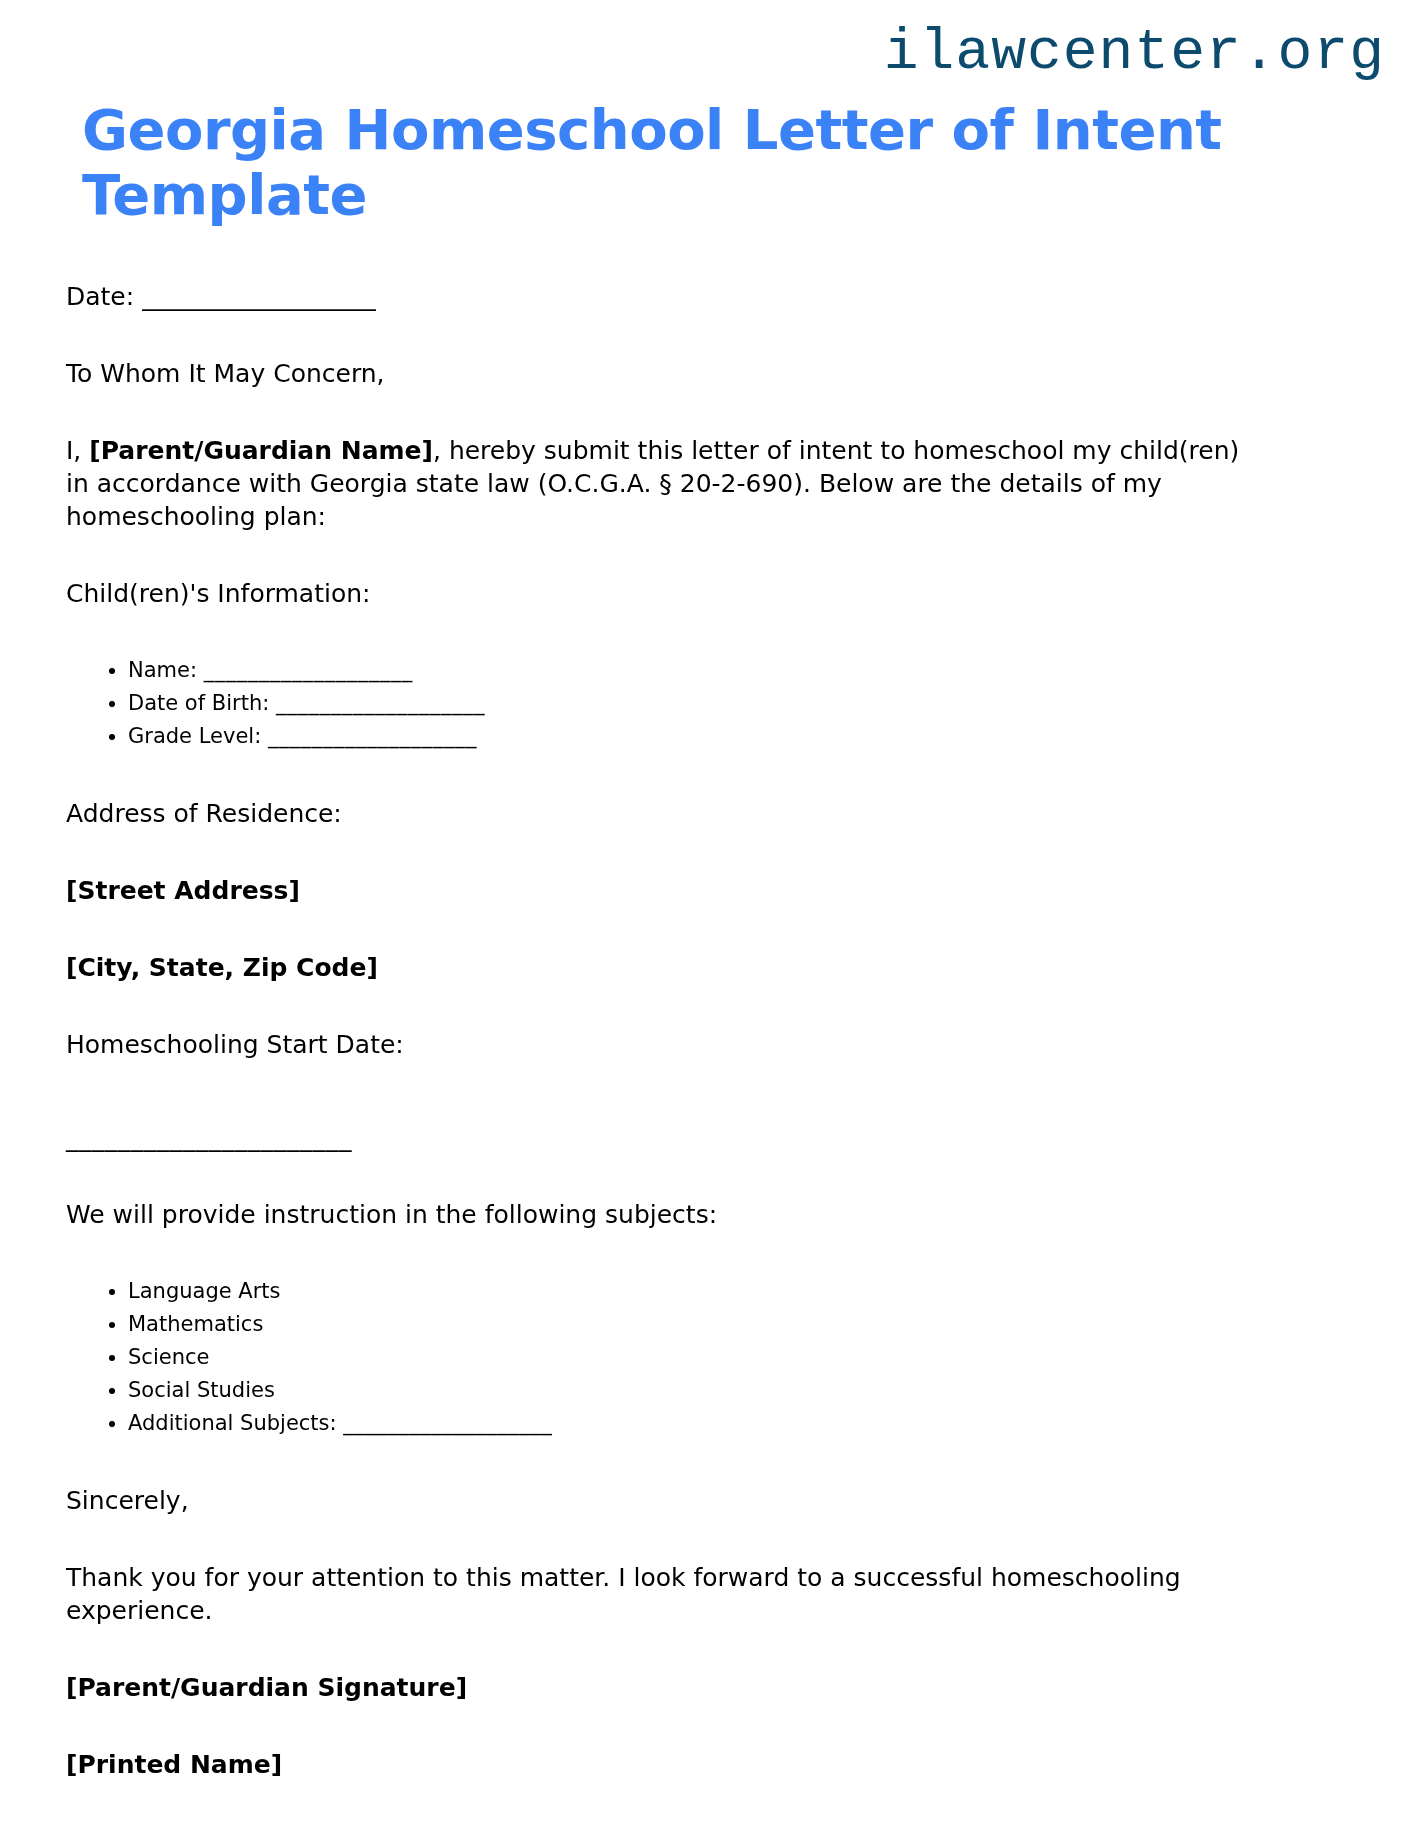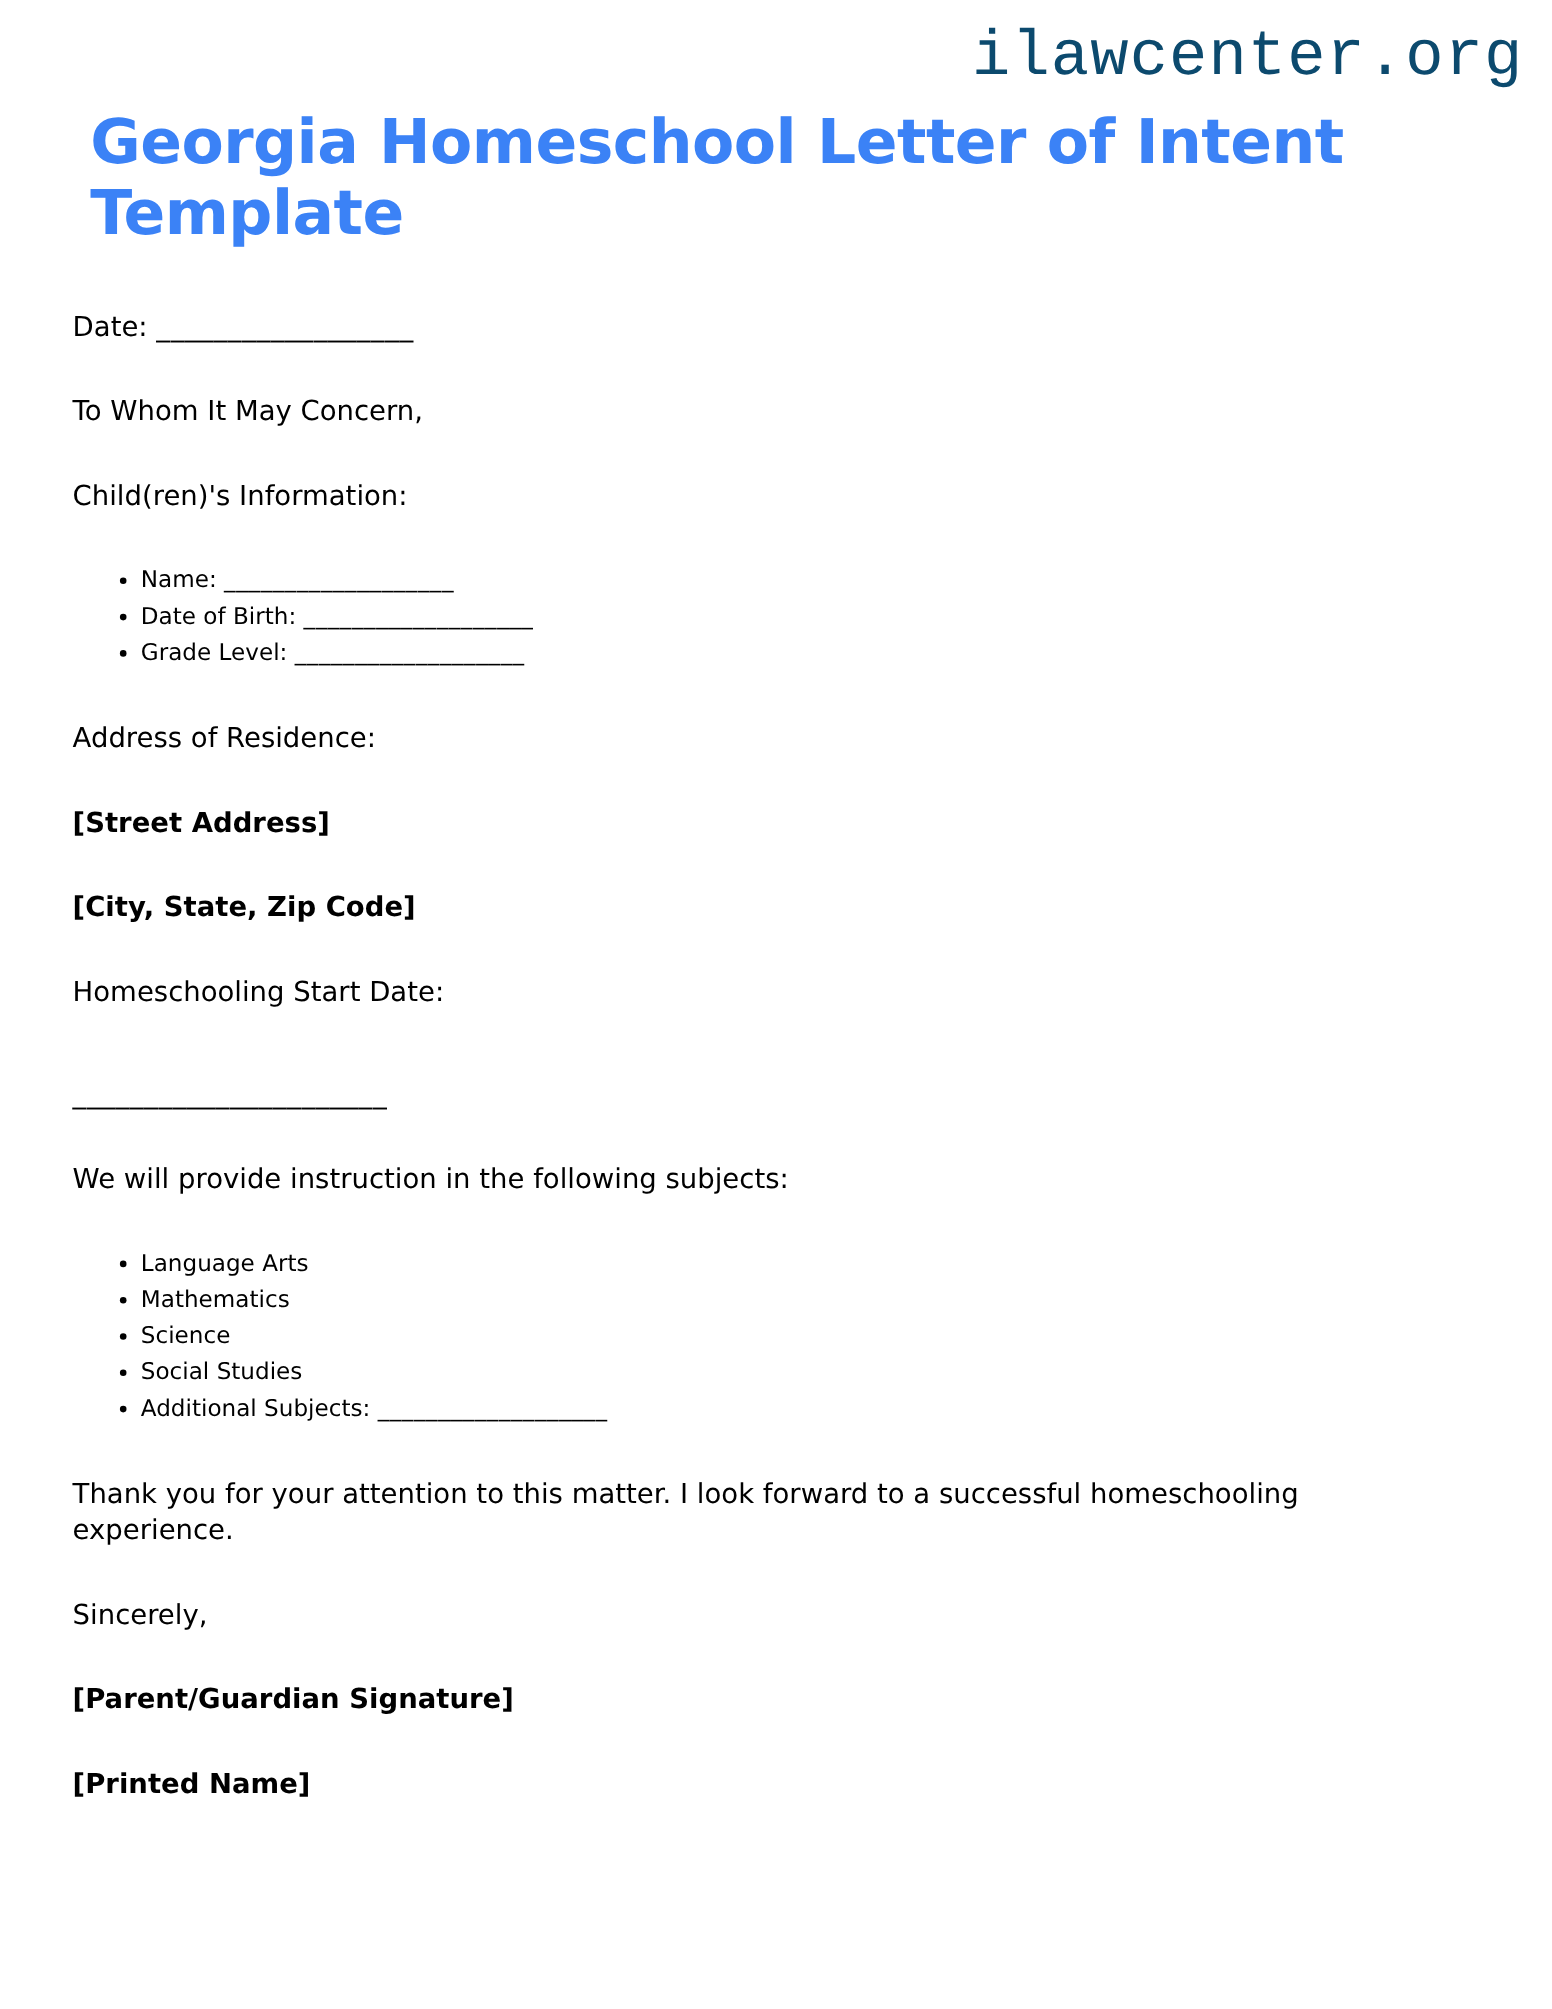--- a/index.html
+++ b/index.html
@@ -60,20 +60,21 @@
 <div class="page">
 
   <div class="logo">ilawcenter.org</div>
 
   <h1 class="title">Georgia Homeschool Letter of Intent Template</h1>
 
   <p><span>Date:</span> <span class="blank">__________________</span></p>
 
   <p>To Whom It May Concern,</p>
 
+  <p><span>I, </span><span class="b">[Parent/Guardian Name]</span><span>, hereby submit this letter of intent to homeschool my child(ren) in accordance with Georgia state law (O.C.G.A. § 20-2-690). Below are the details of my homeschooling plan:</span></p>
 
   <p>Child(ren)'s Information:</p>
 
   <ul>
     <li><span>Name:</span> <span class="blank">___________________</span></li>
     <li><span>Date of Birth:</span> <span class="blank">___________________</span></li>
     <li><span>Grade Level:</span> <span class="blank">___________________</span></li>
   </ul>
 
   <p>Address of Residence:</p>
@@ -90,21 +91,21 @@
 
   <ul>
     <li>Language Arts</li>
     <li>Mathematics</li>
     <li>Science</li>
     <li>Social Studies</li>
     <li><span>Additional Subjects:</span> <span class="blank">___________________</span></li>
   </ul>
 
 
+  <p>Sincerely,</p>
+
   <p>Thank you for your attention to this matter. I look forward to a successful homeschooling experience.</p>
-
-  <p>Sincerely,</p>
 
   <p class="b">[Parent/Guardian Signature]</p>
 
   <p class="b">[Printed Name]</p>
 
 </div>
 
 </body></html>

